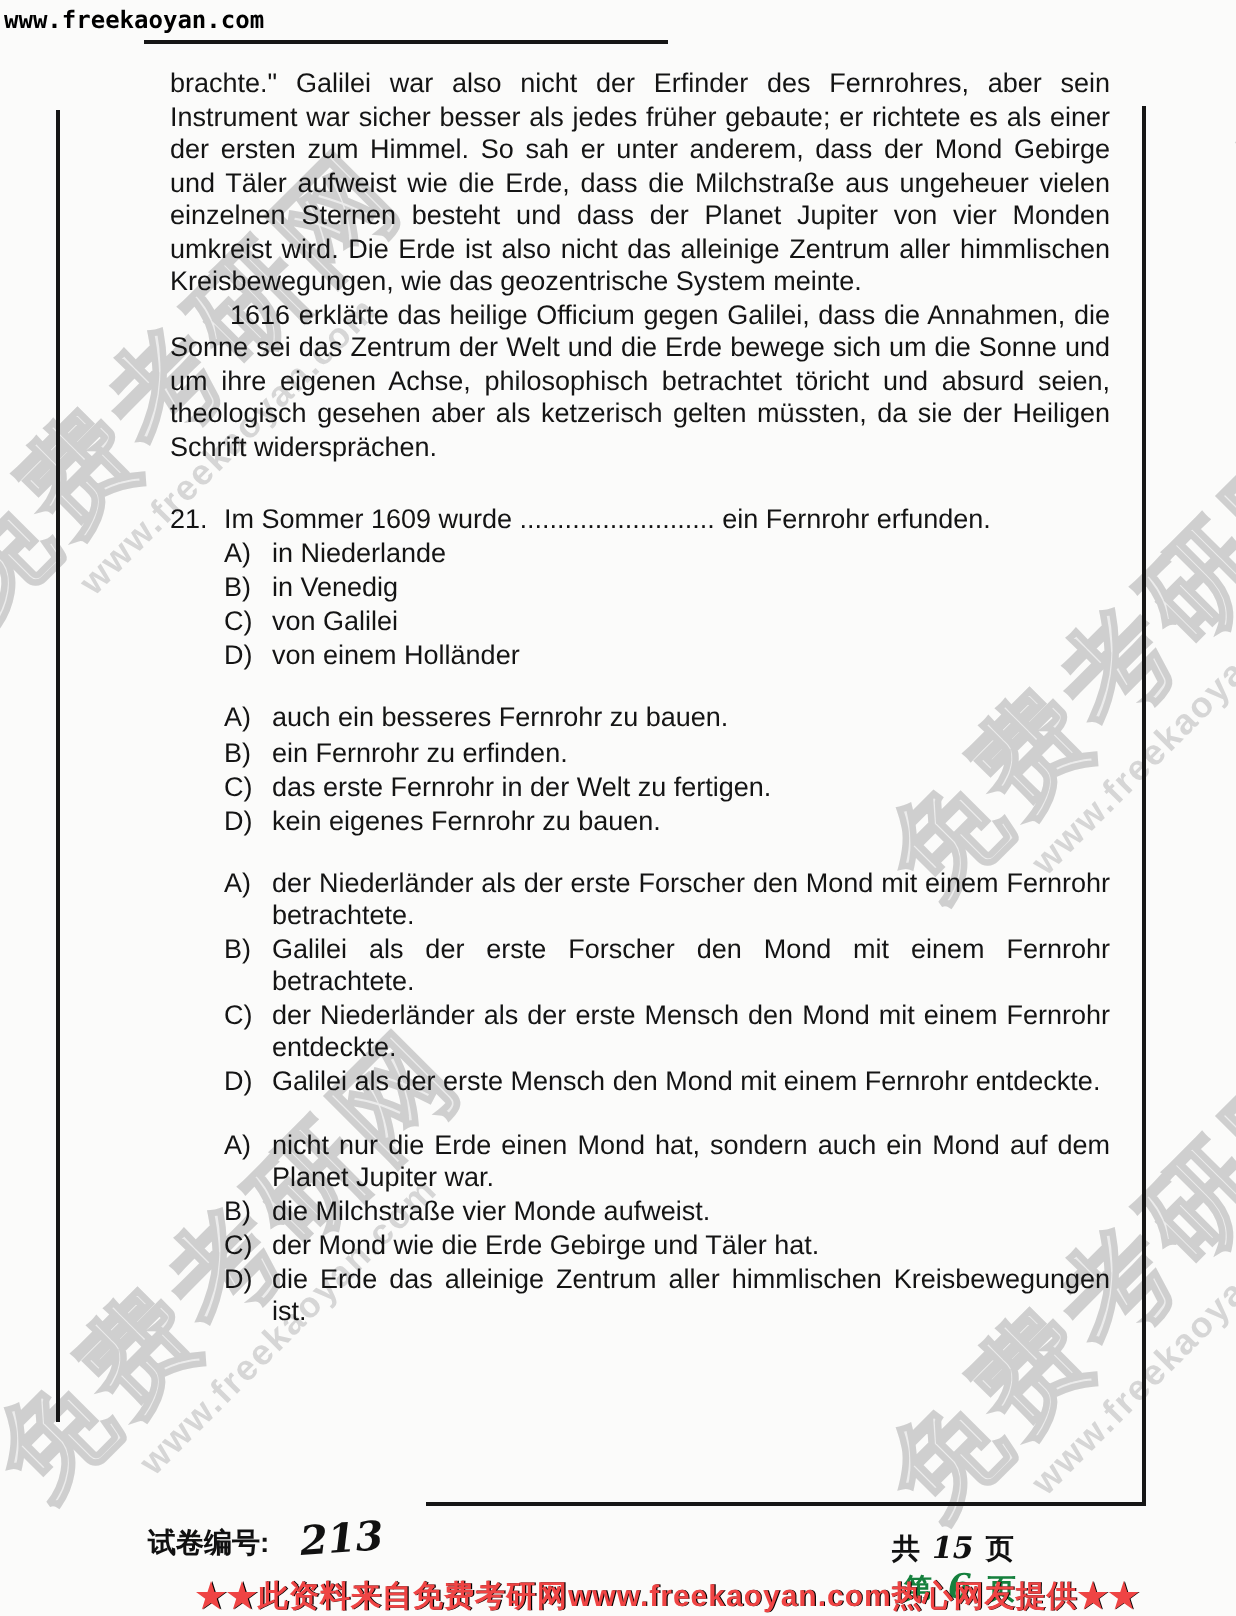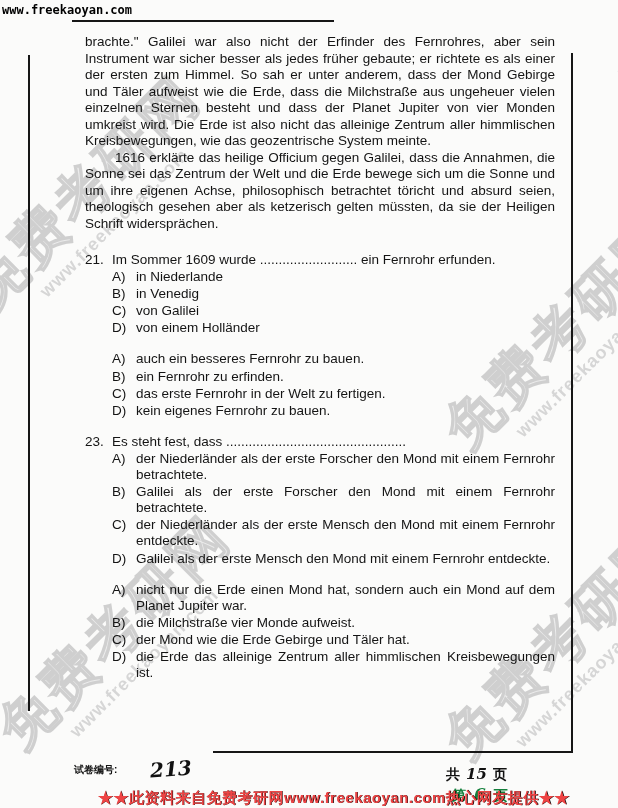--- a/index.html
+++ b/index.html
@@ -74,21 +74,21 @@
   .q-num { width:27px; flex:none; }
   .q-stem { flex:1; }
   .option { display:flex; font-size:13.5px; line-height:16.1px; margin-left:27px; margin-top:1px; }
   .opt-label { width:24px; flex:none; }
   .opt-text { flex:1; text-align:justify; }
 
   
   .footer { position:absolute; left:0; top:0; width:618px; height:808px; z-index:3; pointer-events:none; }
   .paper-no-label {
     position:absolute; left:74px; top:763px;
-    font-size:10px; font-weight:bold; color:#111;
+    font-size:14px; font-weight:bold; color:#111;
   }
   .paper-no-value {
     position:absolute; left:150px; top:757px;
     font-family:"DejaVu Serif", serif;
     font-style:italic; font-weight:bold; font-size:20px;
     transform:rotate(-4deg); color:#111;
   }
   .page-total {
     position:absolute; left:446px; top:765px;
     font-size:14px; font-weight:bold; color:#111;
@@ -186,24 +186,20 @@
           <span class="opt-label">C)</span>
           <span class="opt-text">das erste Fernrohr in der Welt zu fertigen.</span>
         </div>
         <div class="option">
           <span class="opt-label">D)</span>
           <span class="opt-text">kein eigenes Fernrohr zu bauen.</span>
         </div>
       </div>
 
       <div class="question">
-        <div class="q-head">
-          <span class="q-num">23.</span>
-          <span class="q-stem">Es steht fest, dass ................................................</span>
-        </div>
         <div class="option">
           <span class="opt-label">A)</span>
           <span class="opt-text">der Niederländer als der erste Forscher den Mond mit einem Fernrohr betrachtete.</span>
         </div>
         <div class="option">
           <span class="opt-label">B)</span>
           <span class="opt-text">Galilei als der erste Forscher den Mond mit einem Fernrohr betrachtete.</span>
         </div>
         <div class="option">
           <span class="opt-label">C)</span>

